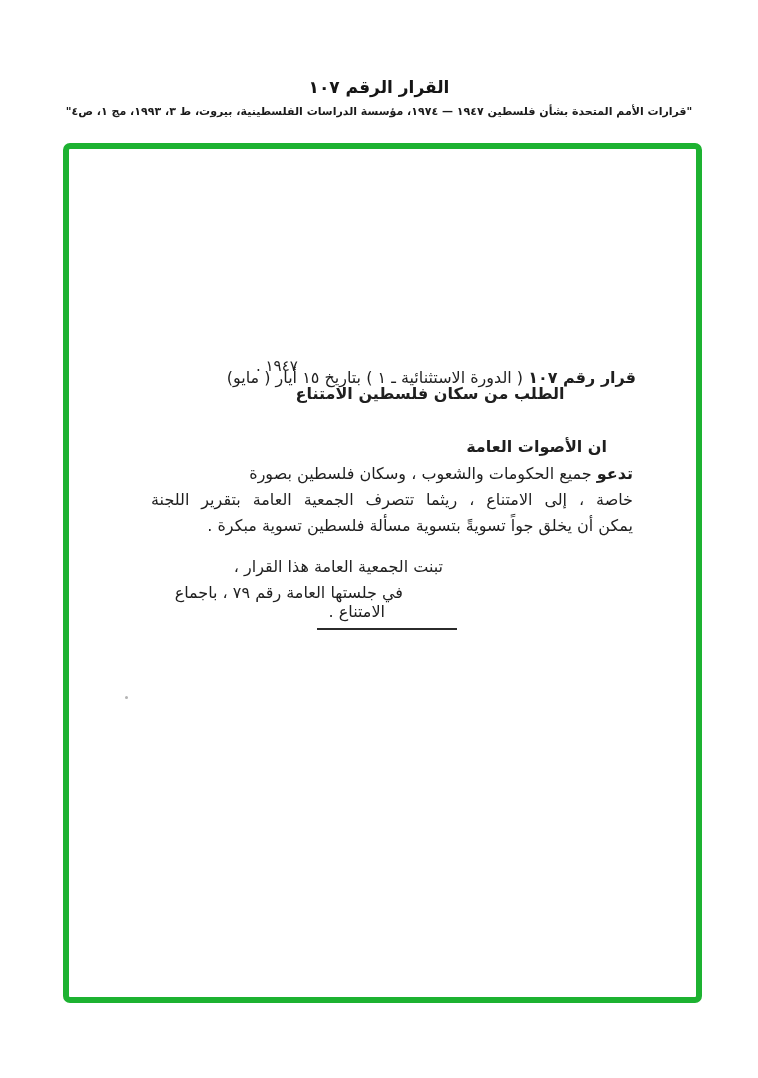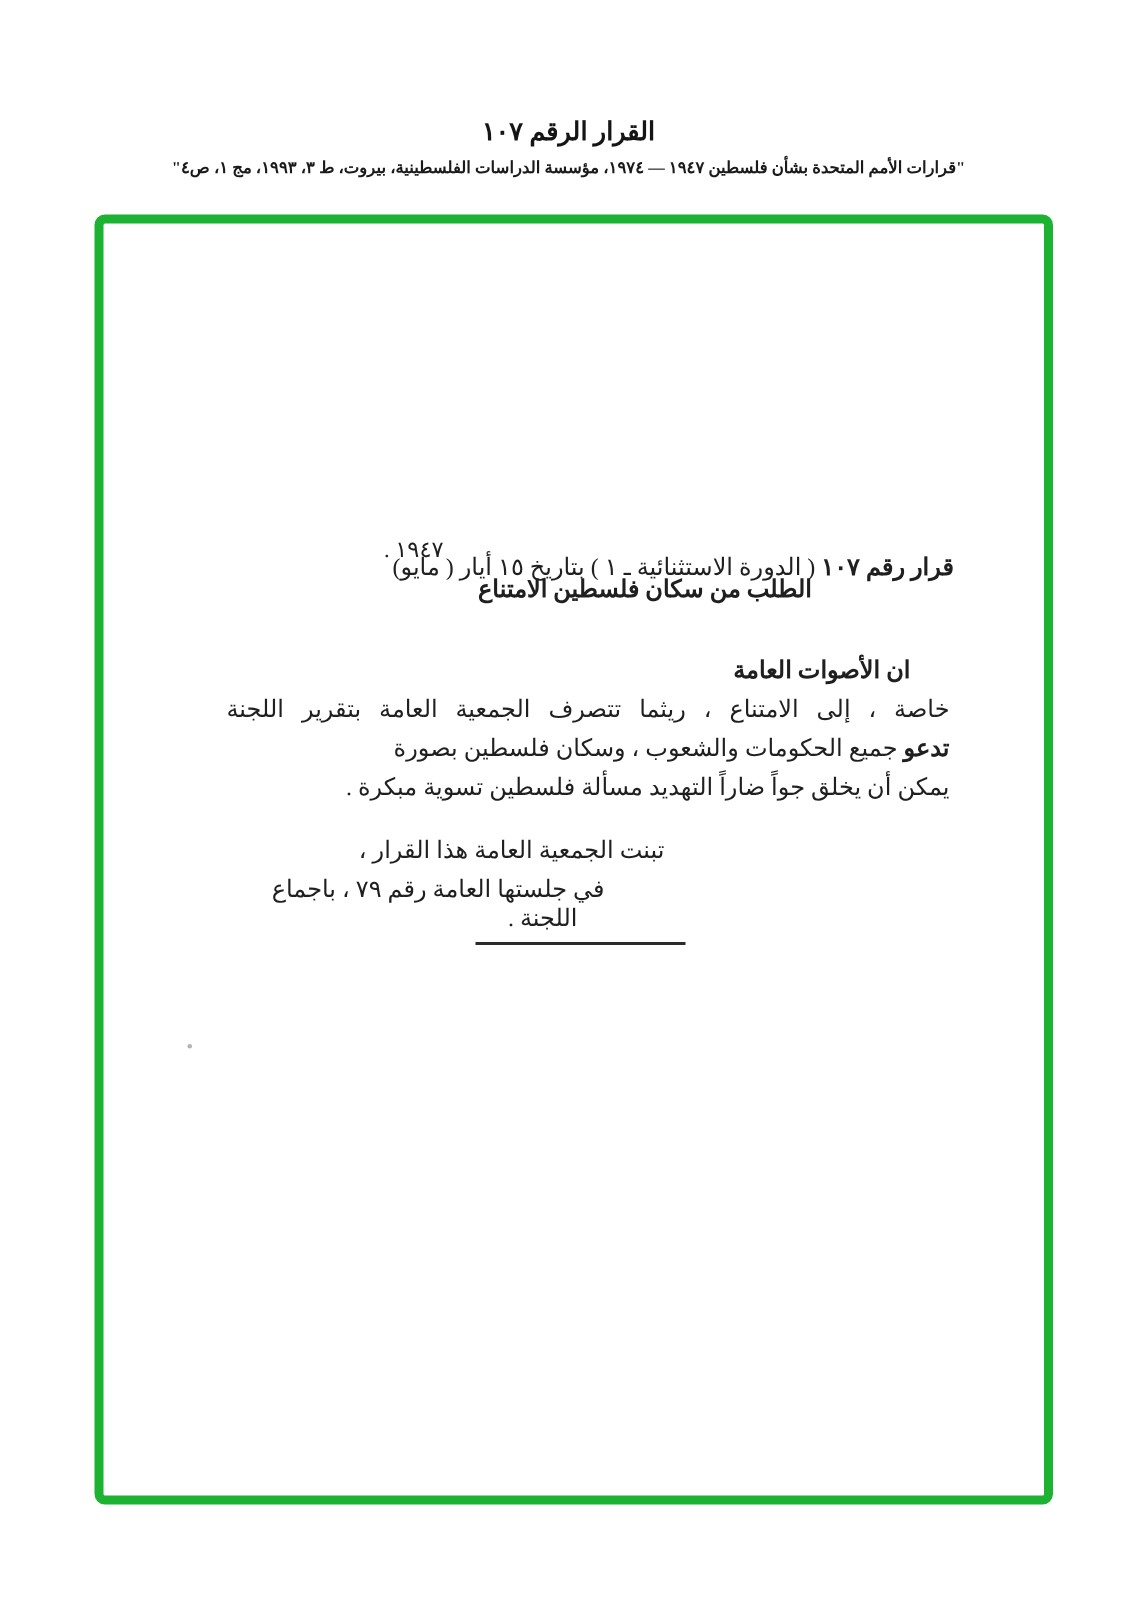--- a/index.html
+++ b/index.html
@@ -5,21 +5,21 @@
   html,body{margin:0;padding:0;background:#ffffff;}
   .page{
     position:relative;
     width:758px;height:1078px;
     background:#ffffff;
     overflow:hidden;
     font-family:"DejaVu Sans", sans-serif;
     color:#1f1f1f;
   }
   .abs{position:absolute;}
-  .rtl{direction:rtl;unicode-bidi:embed;font-family:Liberation Serif, serif;}
+  .rtl{direction:rtl;unicode-bidi:embed;}
   .nowrap{white-space:nowrap;text-align:center;}
 
   
   .header-title{
     top:77px;left:0;width:758px;
     text-align:center;
     font-size:17px;font-weight:bold;
     letter-spacing:.3px;
     color:#151515;
   }
@@ -102,29 +102,29 @@
 
   <div class="abs res-year rtl nowrap">١٩٤٧ .</div>
 
   <div class="abs res-title rtl">
     <div>الطلب من سكان فلسطين الامتناع</div>
   </div>
 
   <div class="abs preamble rtl nowrap">ان الأصوات العامة</div>
 
   <div class="abs body-par rtl">
-    <div class="bline just">خاصة ، إلى الامتناع ، ريثما تتصرف الجمعية العامة بتقرير اللجنة</div>
     <div class="bline">
       <span class="lead">تدعو</span>
       <span>جميع الحكومات والشعوب ، وسكان فلسطين بصورة</span>
     </div>
-    <div class="bline">يمكن أن يخلق جواً ضاراً التهديد مسألة فلسطين تسوية مبكرة .</div>
+    <div class="bline just">خاصة ، إلى الامتناع ، ريثما تتصرف الجمعية العامة بتقرير اللجنة</div>
+    <div class="bline">يمكن أن يخلق جواً تسويةً بتسوية مسألة فلسطين تسوية مبكرة .</div>
   </div>
 
   <div class="abs adopt-1 rtl nowrap">تبنت الجمعية العامة هذا القرار ،</div>
   <div class="abs adopt-2 rtl nowrap">في جلستها العامة رقم ٧٩ ، باجماع</div>
-  <div class="abs adopt-3 rtl nowrap">اللجنة .</div>
+  <div class="abs adopt-3 rtl nowrap">الامتناع .</div>
 
   <div class="abs closing-rule"></div>
 
   <div class="abs speck"></div>
 
 </div>
 
 </body></html>

